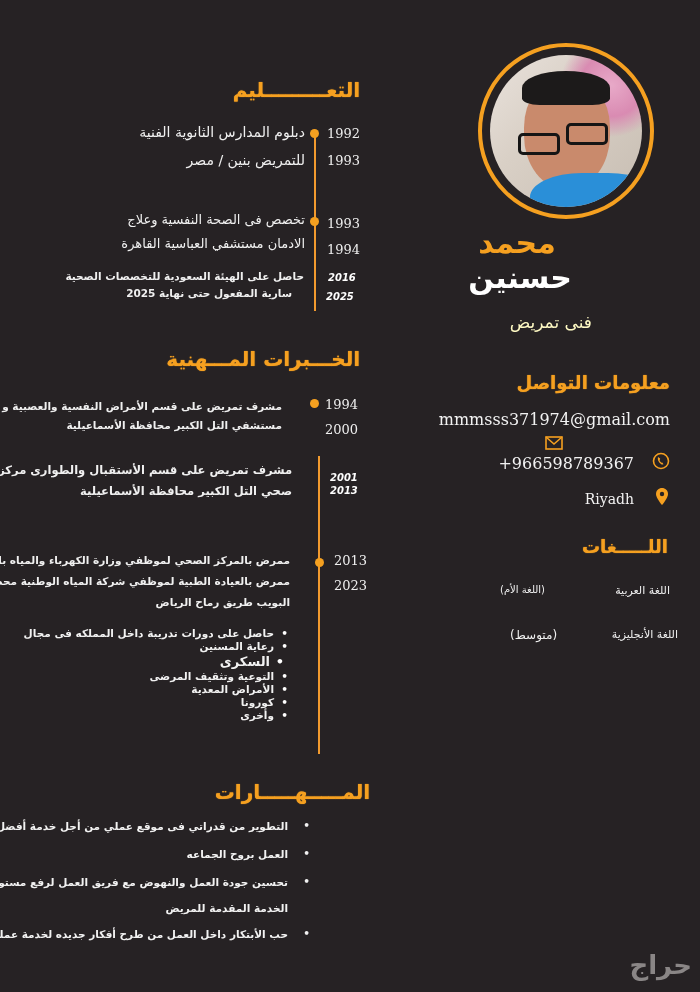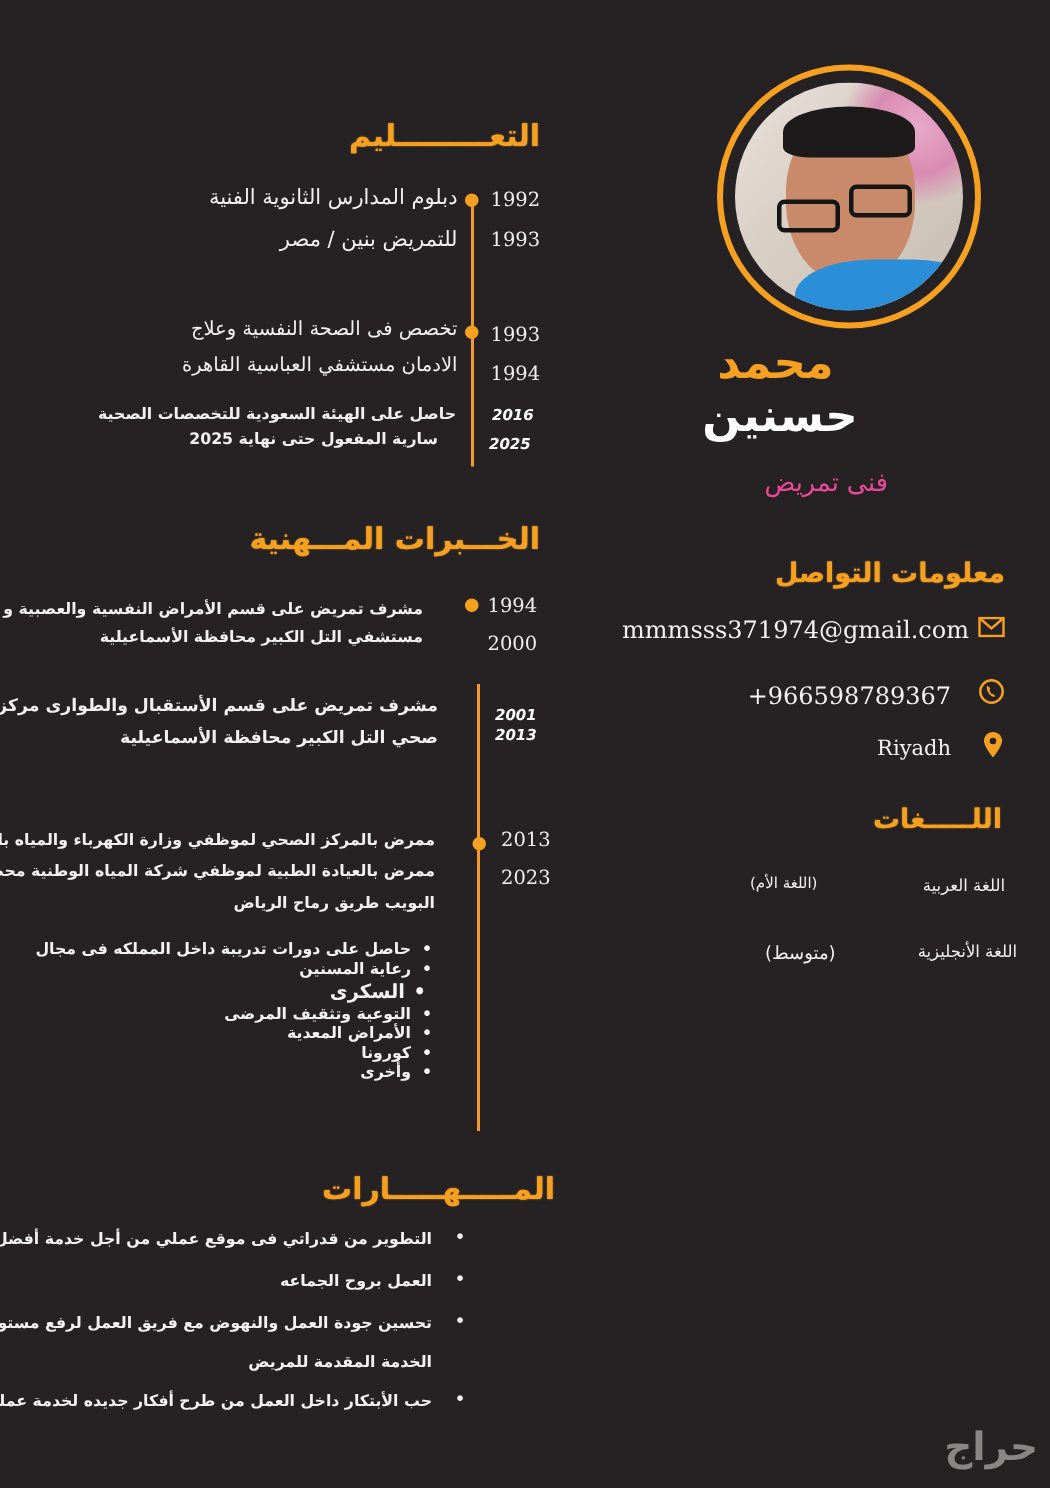--- a/index.html
+++ b/index.html
@@ -44,26 +44,26 @@
   </div>
 </div>
 
 <div class="abs rtl" style="right:88px; top:225px; width:200px;">
   <div style="color:#f5a020; font-size:30px; font-weight:bold; text-align:center; margin-right:-10px;">محمد</div>
 </div>
 <div class="abs rtl" style="right:80px; top:260px; width:200px;">
   <div style="color:#ffffff; font-size:30px; font-weight:bold; text-align:center;">حسنين</div>
 </div>
 <div class="abs rtl" style="right:108px; top:312px;">
-  <div style="color:#ec4899; font-size:17px;">فنى تمريض</div>
+  <div style="color:#fef9c3; font-size:17px;">فنى تمريض</div>
 </div>
 
 <div class="abs rtl heading" style="right:30px; top:372px; font-size:18px;">معلومات التواصل</div>
 
-<div class="abs" style="right:30px; top:410px; display:flex; align-items:center; gap:6px;">
+<div class="abs" style="right:30px; top:410px; display:flex; align-items:center; gap:6px;flex-direction:column;">
   <span class="serif" style="font-size:16px; color:#f2f2f2;">mmmsss371974@gmail.com</span>
   <span class="icon">
     <svg width="18" height="14" viewBox="0 0 18 14">
         <rect x="1" y="1" width="16" height="12" fill="none" stroke="#f5a020" stroke-width="1.6"></rect>
         <polyline points="1,1 9,8 17,1" fill="none" stroke="#f5a020" stroke-width="1.6"></polyline>
       </svg>
   </span>
 </div>
 
 <div class="abs" style="right:30px; top:452px; display:flex; align-items:center; gap:18px;">

